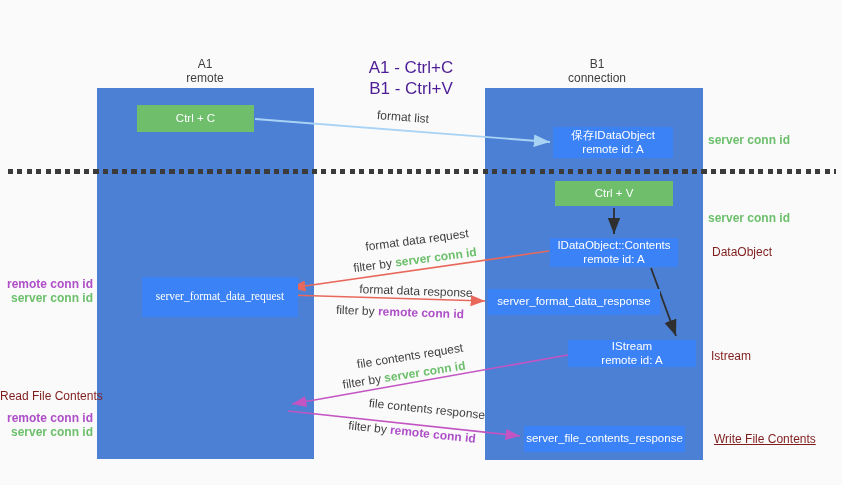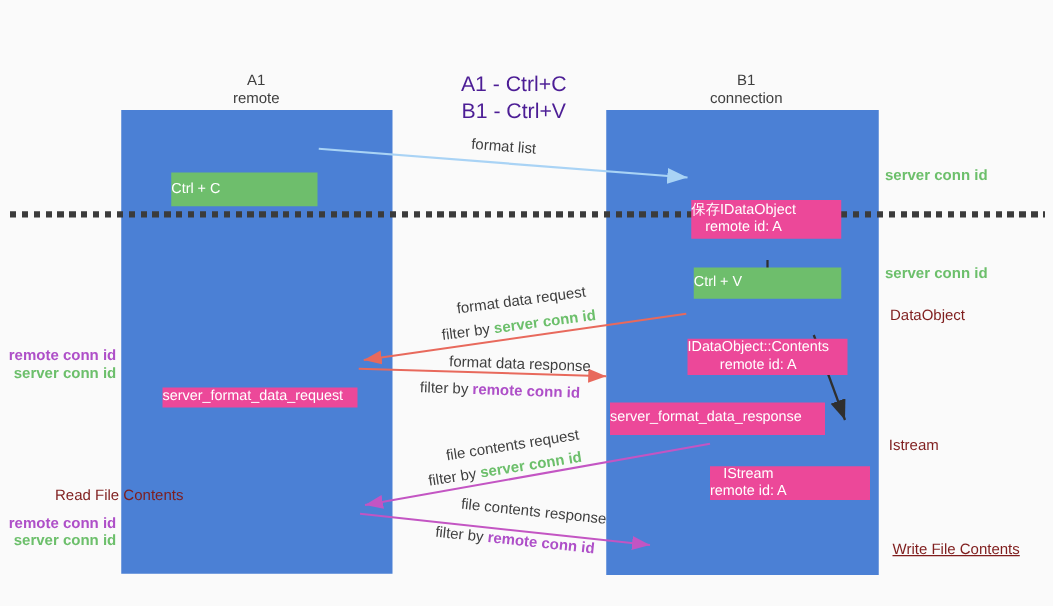--- a/index.html
+++ b/index.html
@@ -34,29 +34,29 @@
   }
   .divider {
     position: absolute;
     left: 8px; top: 169px; width: 828px; height: 5px;
     background: repeating-linear-gradient(90deg, #3b3b3b 0 5px, transparent 5px 9.5px);
   }
   .node {
     position: absolute;
     display: flex;
     align-items: center;
+    justify-content: center;
     color: #ffffff;
     font-size: 11.5px;
     line-height: 13.5px;
     text-align: center;
     white-space: nowrap;
-    margin-top: 33px;
   }
   .green-node { background: #6ebe6c; }
-  .orange-node { background: #ec4899; }
+  .orange-node { background: #3b82f6; }
   .arrows { position: absolute; left: 0; top: 0; pointer-events: none; }
   .flow-label {
     position: absolute;
     font-size: 12px;
     color: #3f3f3f;
     white-space: nowrap;
   }
   .side-label {
     position: absolute;
     font-size: 12px;
@@ -137,36 +137,39 @@
     <span>Ctrl + V</span>
   </div>
 
   <div class="node orange-node" style="left:550px; top:238px; width:128px; height:29px;">
     <div>
       <div>IDataObject::Contents</div>
       <div>remote id: A</div>
     </div>
   </div>
 
-  <div class="node orange-node" style="left:130px; top:277px; width:156px; height:16px;">
+  <div class="node orange-node" style="left:142px; top:277px; width:156px; height:40px;font-family:Liberation Serif, serif;">
     <span>server_format_data_request</span>
   </div>
 
   <div class="node orange-node" style="left:488px; top:289px; width:172px; height:26px;">
     <span>server_format_data_response</span>
   </div>
 
   <div class="node orange-node" style="left:568px; top:340px; width:128px; height:27px;">
     <div>
       <div>IStream</div>
       <div>remote id: A</div>
     </div>
   </div>
 
 
+  <div class="node orange-node" style="left:524px; top:426px; width:161px; height:26px;">
+    <span>server_file_contents_response</span>
+  </div>
 
   <div class="flow-label" style="left:403px; top:117px; transform:translate(-50%,-50%) rotate(4.5deg);">format list</div>
 
   <div class="flow-label" style="left:417px; top:240px; transform:translate(-50%,-50%) rotate(-7.5deg);">format data request</div>
   <div class="flow-label" style="left:415px; top:260px; transform:translate(-50%,-50%) rotate(-7.5deg);">
     <span>filter by</span>
     <span class="green-text">server conn id</span>
   </div>
 
   <div class="flow-label" style="left:416px; top:291px; transform:translate(-50%,-50%) rotate(2deg);">format data response</div>
@@ -190,19 +193,19 @@
   <div class="side-label green-text" style="left:708px; top:133px;">server conn id</div>
   <div class="side-label green-text" style="left:708px; top:211px;">server conn id</div>
   <div class="side-label dark-text" style="left:712px; top:245px;">DataObject</div>
   <div class="side-label dark-text" style="left:711px; top:349px;">Istream</div>
   <div class="side-label dark-text" style="left:714px; top:432px;text-decoration:underline;">Write File Contents</div>
 
   <div class="left-stack" style="top:277px;">
     <div class="purple-text">remote conn id</div>
     <div class="green-text">server conn id</div>
   </div>
-  <div class="left-stack dark-text" style="top:389px;padding-left:44px;">Read File Contents</div>
+  <div class="left-stack dark-text" style="top:389px;">Read File Contents</div>
   <div class="left-stack" style="top:411px;">
     <div class="purple-text">remote conn id</div>
     <div class="green-text">server conn id</div>
   </div>
 
 </div>
 
 </body></html>

